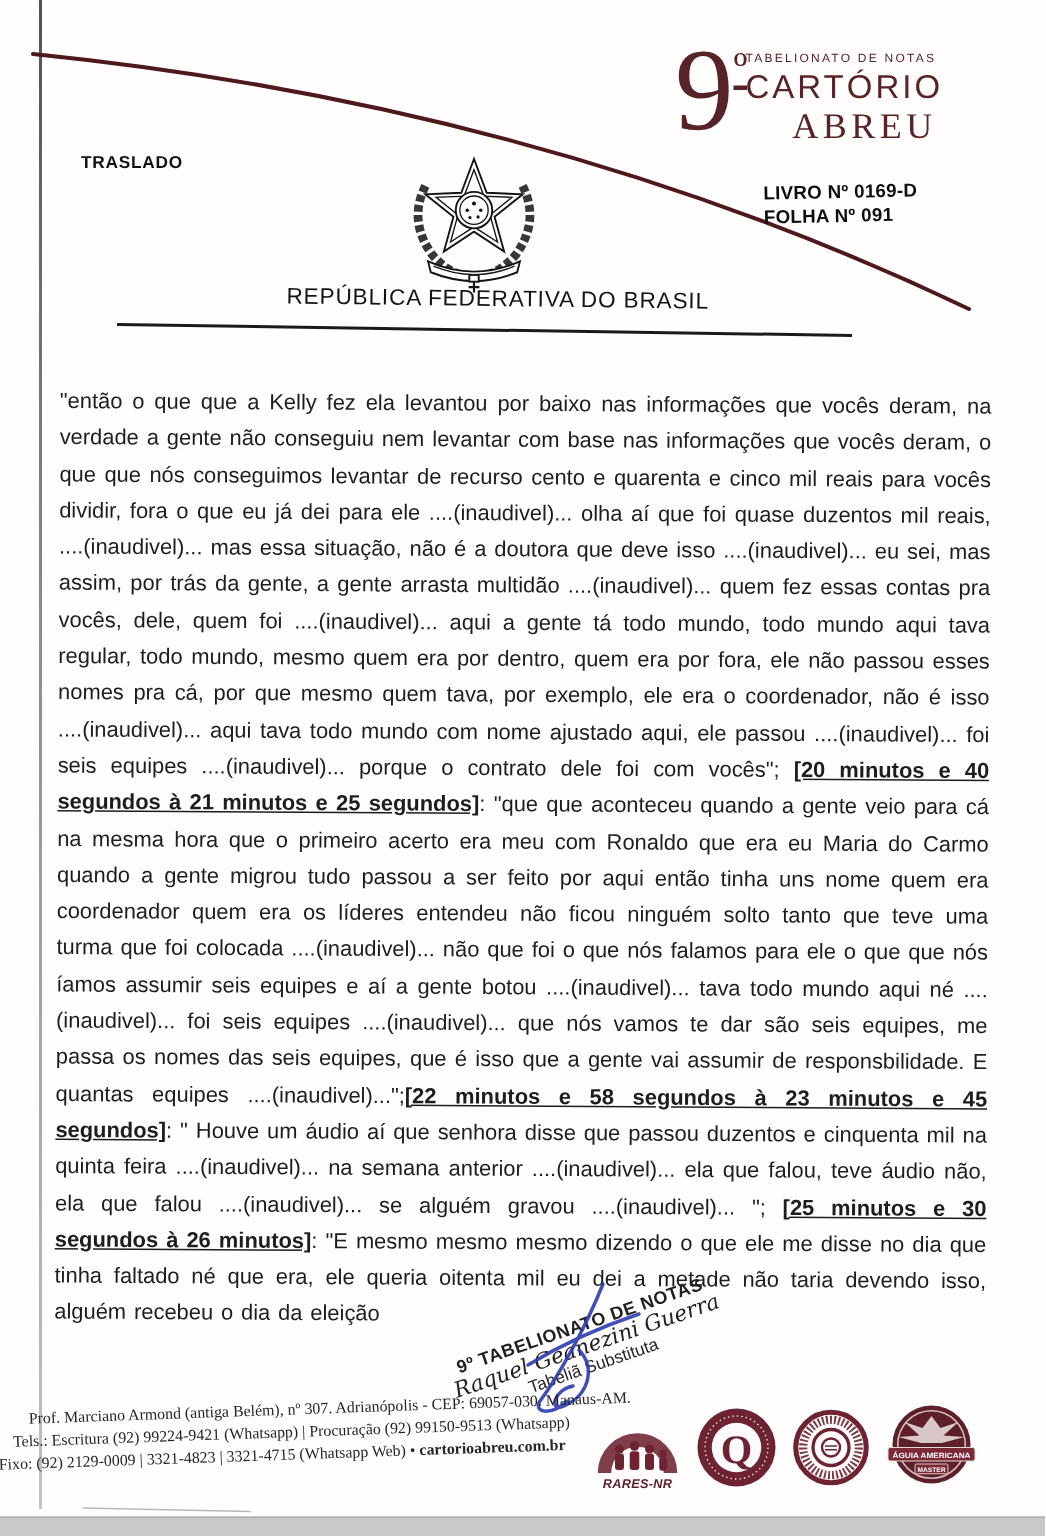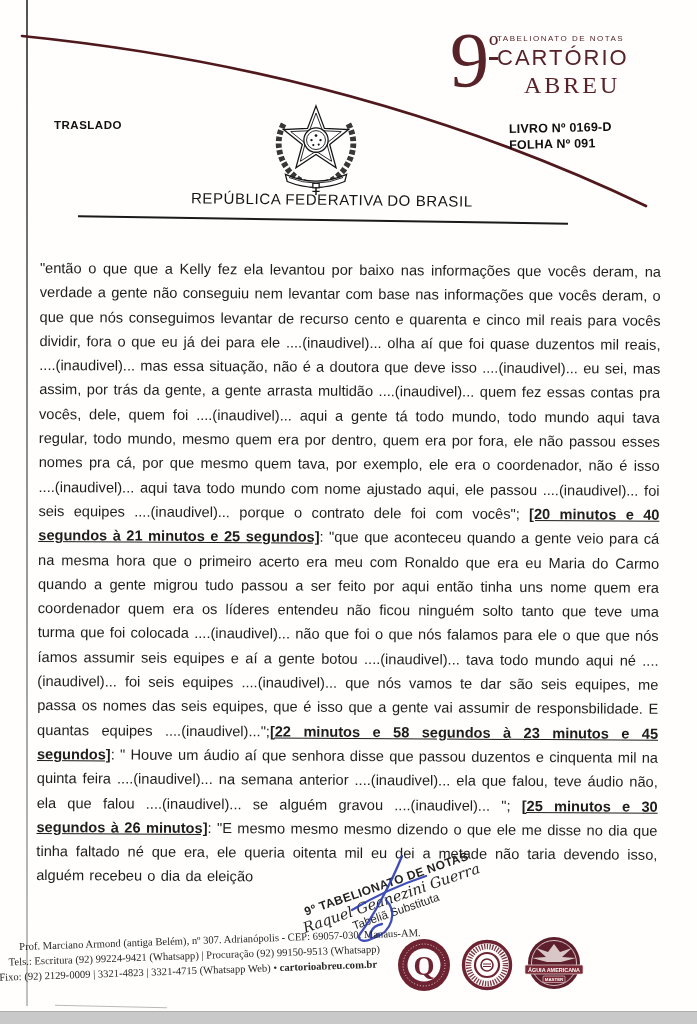--- a/index.html
+++ b/index.html
@@ -18,23 +18,23 @@
 
   
   .logo{position:absolute;left:450px;top:30px;display:flex;color:#572329;}
   .logo-9{position:relative;font-family:"Liberation Serif",serif;font-size:78px;
           line-height:.78;font-weight:400;}
   .logo-ord{position:absolute;left:100%;top:5px;font-size:30px;line-height:.7;
             border-bottom:3px solid #572329;padding-bottom:1px;}
   .logo-text{margin-left:8px;margin-top:4px;}
   .logo-tagline{font-size:8px;letter-spacing:1.5px;white-space:nowrap;}
   .logo-name1{font-family:Liberation Sans, sans-serif;font-size:22px;letter-spacing:2px;margin-top:2px;}
-  .logo-name2{font-family:"Liberation Serif",serif;font-size:24px;letter-spacing:3px;margin-left:27px;margin-top:1px;}
-
-  .traslado{position:absolute;left:54px;top:119px;font-size:11.5px;font-weight:bold;
+  .logo-name2{font-family:"Liberation Serif",serif;font-size:24px;letter-spacing:3px;margin-left:27px;margin-top:1px;text-align:center;}
+
+  .traslado{position:absolute;left:54px;top:103px;font-size:11.5px;font-weight:bold;
             letter-spacing:.5px;color:#111;}
 
   .coa{position:absolute;left:271px;top:102px;}
 
   .livro{position:absolute;left:509px;top:121px;font-size:12.5px;font-weight:bold;
          color:#0e0e0e;line-height:15.5px;transform:rotate(-1.2deg);letter-spacing:.2px;}
 
   .republica{position:absolute;left:191px;top:191px;font-size:15px;letter-spacing:.6px;
              color:#141414;transform:rotate(.7deg);white-space:nowrap;}
   .rule{position:absolute;left:78px;top:219px;width:490px;height:2px;background:#1a1a1a;
@@ -136,20 +136,36 @@
   </svg>
 
   <div class="footer">
     <div class="f1">Prof. Marciano Armond (antiga Belém), nº 307. Adrianópolis - CEP: 69057-030. Manaus-AM.</div>
     <div class="f2">Tels.: Escritura (92) 99224-9421 (Whatsapp) | Procuração (92) 99150-9513 (Whatsapp)</div>
     <div class="f3"><span>Fixo: (92) 2129-0009 | 3321-4823 | 3321-4715 (Whatsapp Web) • </span><b>cartorioabreu.com.br</b></div>
   </div>
 
   <div class="seals">
 
+    <div class="seal">
+      <svg width="58" height="50" viewBox="0 0 58 50">
+        <path d="M7 46 A22 22 0 0 1 51 46" fill="none" stroke="#6d2331" stroke-width="9" opacity=".88"></path>
+        <g fill="#6d2331">
+          <circle cx="17" cy="30" r="3"></circle>
+            <rect x="14" y="33" width="6" height="11" rx="2"></rect>
+          <circle cx="27" cy="28" r="3.2"></circle>
+            <rect x="23.8" y="31.5" width="6.4" height="12.5" rx="2"></rect>
+          <circle cx="37" cy="30" r="3"></circle>
+            <rect x="34" y="33" width="6" height="11" rx="2"></rect>
+          <circle cx="46" cy="33" r="2.6"></circle>
+            <rect x="43.5" y="35.5" width="5" height="9" rx="2"></rect>
+        </g>
+      </svg>
+      <div class="rares-label">RARES-NR</div>
+    </div>
 
     <div class="seal">
       <svg width="56" height="56" viewBox="0 0 56 56">
         <circle cx="28" cy="28" r="26" fill="#6d2331"></circle>
         <circle cx="28" cy="28" r="21" fill="none" stroke="#f4e9e9" stroke-width=".9" stroke-dasharray="1 2"></circle>
         <circle cx="28" cy="28" r="16.5" fill="#fdfbfb"></circle>
         <text x="28" y="38" text-anchor="middle" font-family="Liberation Serif, serif" font-size="27" font-weight="bold" fill="#6d2331">Q</text>
       </svg>
     </div>
 

